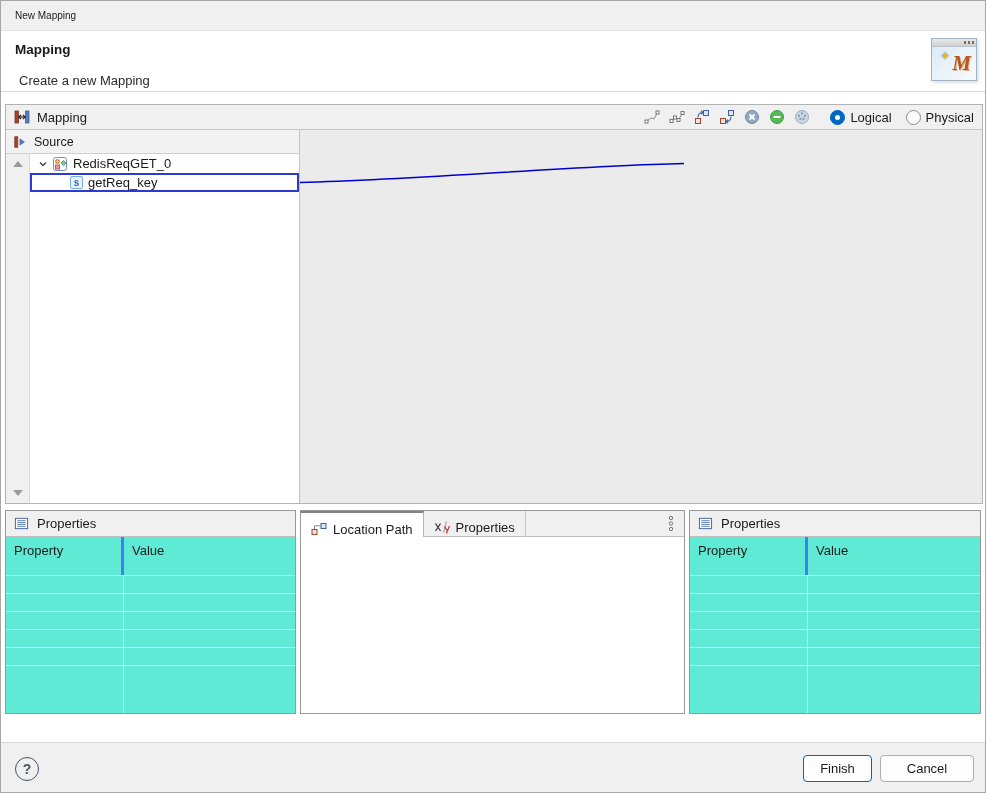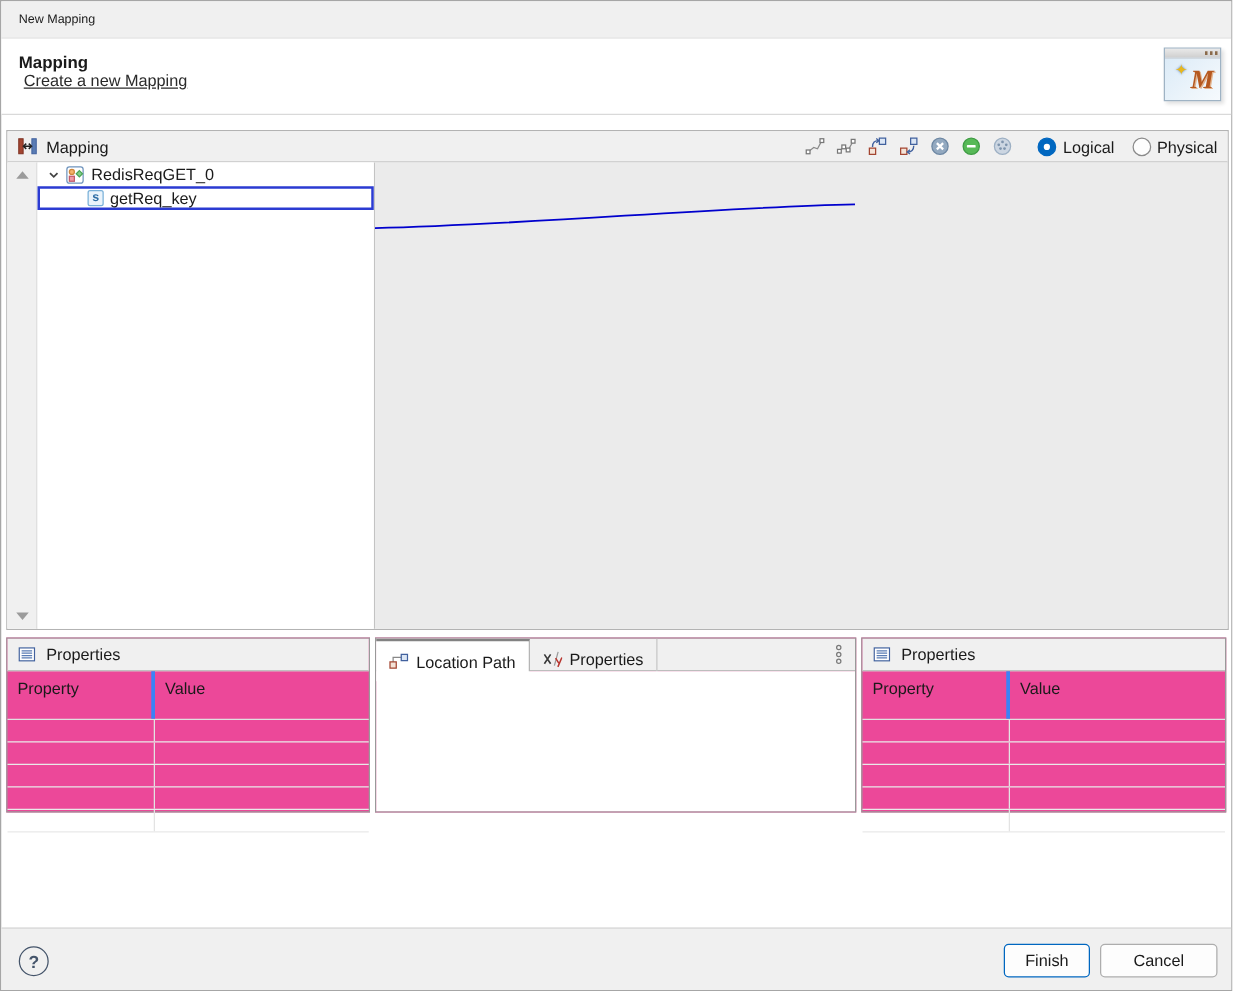--- a/index.html
+++ b/index.html
@@ -9,21 +9,21 @@
 
   
   .titlebar { position:absolute; left:0; top:0; width:100%; height:30px; background:#f0f0f0;
               border-bottom:1px solid #e2e2e2; display:flex; align-items:center; padding-left:14px; }
   .titlebar span { font-size:10px; color:#1b1b1b; }
 
   
   .banner { position:absolute; left:0; top:30px; width:100%; height:61px; background:#fff;
             border-bottom:1px solid #d9d9d9; }
   .banner-title { position:absolute; left:14px; top:11px; font-size:13.5px; font-weight:bold; }
-  .banner-subtitle { position:absolute; left:18px; top:26px; font-size:13px; color:#2a2a2a;text-decoration:underline; }
+  .banner-subtitle { position:absolute; left:18px; top:42px; font-size:13px; color:#2a2a2a; }
   .wizicon { position:absolute; right:6px; top:4px; width:50px; height:50px; }
   .wizicon .win { position:absolute; right:2px; top:3px; width:46px; height:43px; background:#fff;
                   border:1px solid #9fb3c4; box-shadow:2px 2px 3px rgba(0,0,0,.12); }
   .wizicon .win-title { height:8px; background:linear-gradient(#e9e9e9,#cfcfcf); border-bottom:1px solid #b9c4cd;
                         display:flex; align-items:center; justify-content:flex-end; gap:1.5px; padding-right:2px; }
   .wizicon .win-title i { width:2.5px; height:2.5px; background:#8a6a4a; display:block; }
   .wizicon .win-body { position:relative; height:33px; background:linear-gradient(135deg,#dcebf7,#f6fafd); }
   .wizicon .m-letter { position:absolute; right:5px; top:4px; font-size:21px; font-weight:bold; font-style:italic;
                        color:#b5581f; text-shadow:1px 1px 0 #e3b48e; font-family:"Liberation Serif", serif; }
   .wizicon .sparkle { position:absolute; left:8px; top:2px; font-size:12px; color:#e8b71e;
@@ -66,21 +66,21 @@
   .tree-row.selected .s-badge { margin-left:38px; }
   .s-badge { width:13px; height:13px; background:#eaf3fb; border:1px solid #79b0d8; border-radius:2px;
              display:flex; align-items:center; justify-content:center; font-size:10px; font-weight:bold; color:#2e6da4; line-height:1; }
   .target-rows { flex:1; }
   .target-row { height:19px; border:2px solid #2b3bd2; display:flex; align-items:center;
                 justify-content:flex-end; padding-right:8px; font-size:13px; background:#fff; }
   .canvas { flex:1; background:#ebebeb; }
   .wire-overlay { position:absolute; left:0; top:0; width:100%; height:100%; pointer-events:none; }
 
   
-  .bpanel { position:absolute; top:509px; height:140px; border:1px solid #999; background:#ec4899; display:flex; flex-direction:column; }
+  .bpanel { position:absolute; top:509px; height:204px; border:1px solid #999; background:#5eead4; display:flex; flex-direction:column; }
   .bp-left  { left:4px;  width:291px; }
   .bp-mid   { left:299px; width:385px; }
   .bp-right { left:688px; width:292px; }
   .bp-title { height:26px; background:#f0f0f0; border-bottom:1px solid #c0c0c0; display:flex; align-items:center;
               padding-left:8px; flex:0 0 auto; }
   .bp-title .btitle { font-size:13px; margin-left:8px; }
   .ptable { flex:1; display:flex; flex-direction:column; }
   .phead { height:39px; border-bottom:1px solid #e0e0e0; display:flex; }
   .phead .pcell { font-size:13px; padding:6px 0 0 8px; }
   .pcell.c1 { width:118px; border-right:3px solid #3b82f6; }
@@ -210,20 +210,29 @@
             <span class="dot"></span>
             <span class="rlabel">Physical</span>
           </div>
         </div>
       </div>
     </div>
 
     <div class="editor-body">
 
       <div class="pane source">
+        <div class="pane-header">
+          <span style="display:flex">
+            <svg width="14" height="14" viewBox="0 0 16 16">
+              <rect x="2" y="2" width="3.5" height="12" fill="#a34531" stroke="#7e3020" stroke-width="0.8"></rect>
+              <path d="M8,4.5 L13,8 L8,11.5 Z" fill="#5a7cb4" stroke="#41619e" stroke-width="0.8"></path>
+            </svg>
+          </span>
+          <span class="ptitle">Source</span>
+        </div>
         <div class="pane-body">
           <div class="scrollstrip strip-l">
             <span class="arrow-up"></span>
             <span class="arrow-dn"></span>
           </div>
           <div class="tree">
             <div class="tree-row">
               <span class="chev">
                 <svg width="10" height="10" viewBox="0 0 10 10">
                     <path d="M2,3.5 L5,6.5 L8,3.5" fill="none" stroke="#444" stroke-width="1.4"></path>

